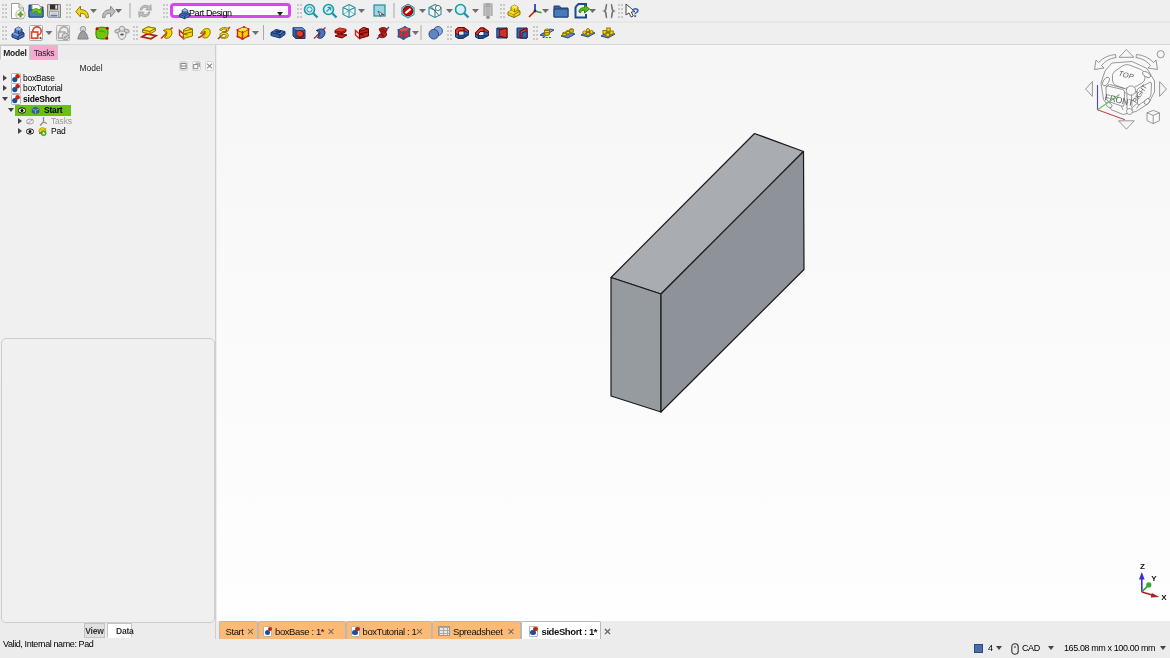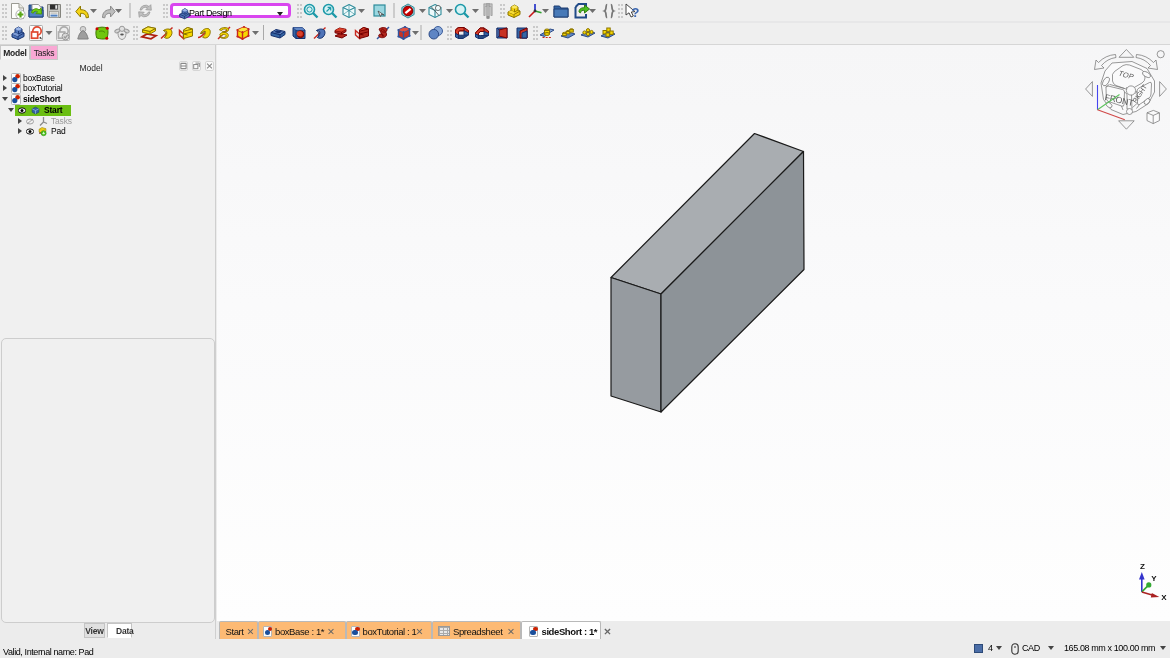--- a/index.html
+++ b/index.html
@@ -38,21 +38,21 @@
 .mtab.active { background:#ffffff; font-weight:bold; }
 .mtab .icd, .mtab .ics { position:absolute; top:3.5px; width:9px; height:11px; }
 .mtab .icd { background:#fdfdfd; border:1px solid #b5b5b5; border-radius:1px; }
 .mtab .icd::before { content:""; position:absolute; left:3.5px; top:0px; width:4.5px; height:4.5px; border-radius:50%; background:#cc2200; }
 .mtab .icd::after { content:""; position:absolute; left:0.5px; top:3px; width:5.5px; height:5.5px; border-radius:50%; background:#1b4f9b; }
 .mtab .ics { width:12px; height:10px; top:4px; background:#e8e8e8; border:1px solid #999;
   background-image:linear-gradient(#aaa 1px, transparent 1px), linear-gradient(90deg, #aaa 1px, transparent 1px);
   background-size:4px 3px; }
 
 #statusbar { position:absolute; left:0; top:639px; width:1170px; height:19px; background:#ececec; font-size:9px; letter-spacing:-0.4px; color:#000; white-space:nowrap; }
-#statusbar .left { position:absolute; left:3px; top:8px; }
+#statusbar .left { position:absolute; left:3px; top:0; }
 svg { display:block; }
 .abs { position:absolute; }
 </style>
 </head>
 <body>
 <div id="app">
   <div id="toolbar">
   <svg width="1170" height="45" viewBox="0 0 1170 45">
   <defs>
     <g id="handle">

